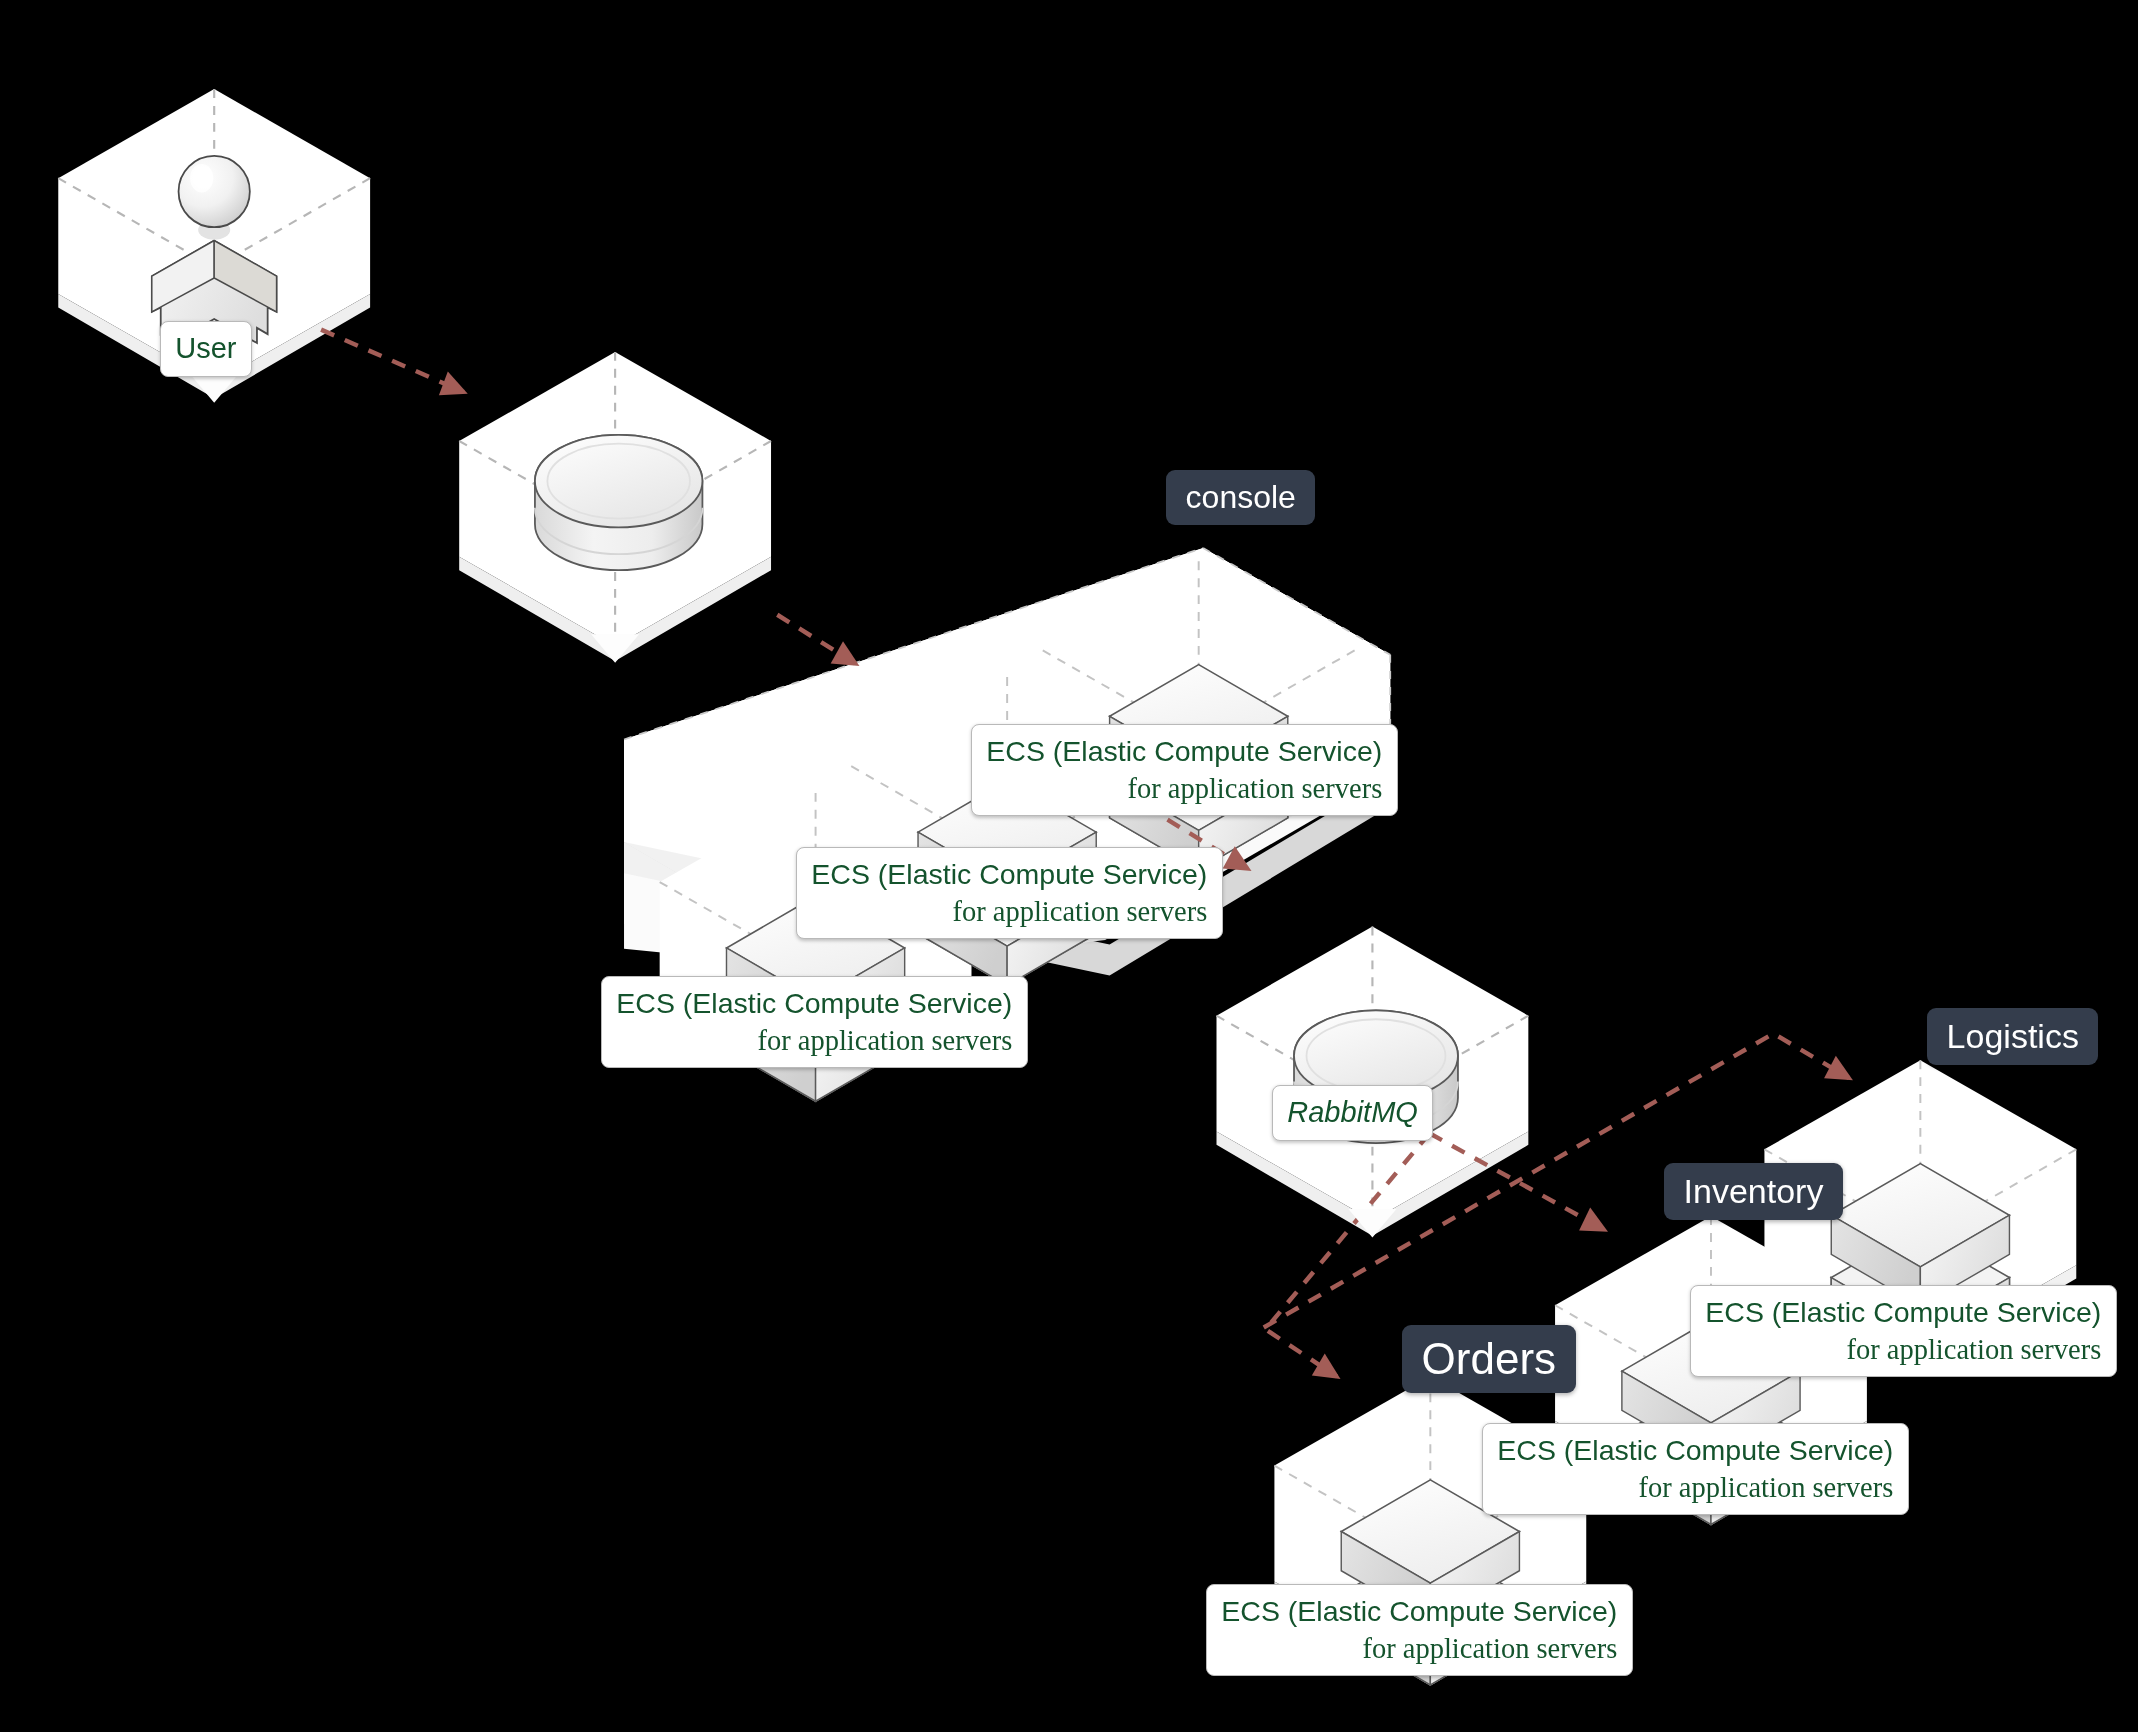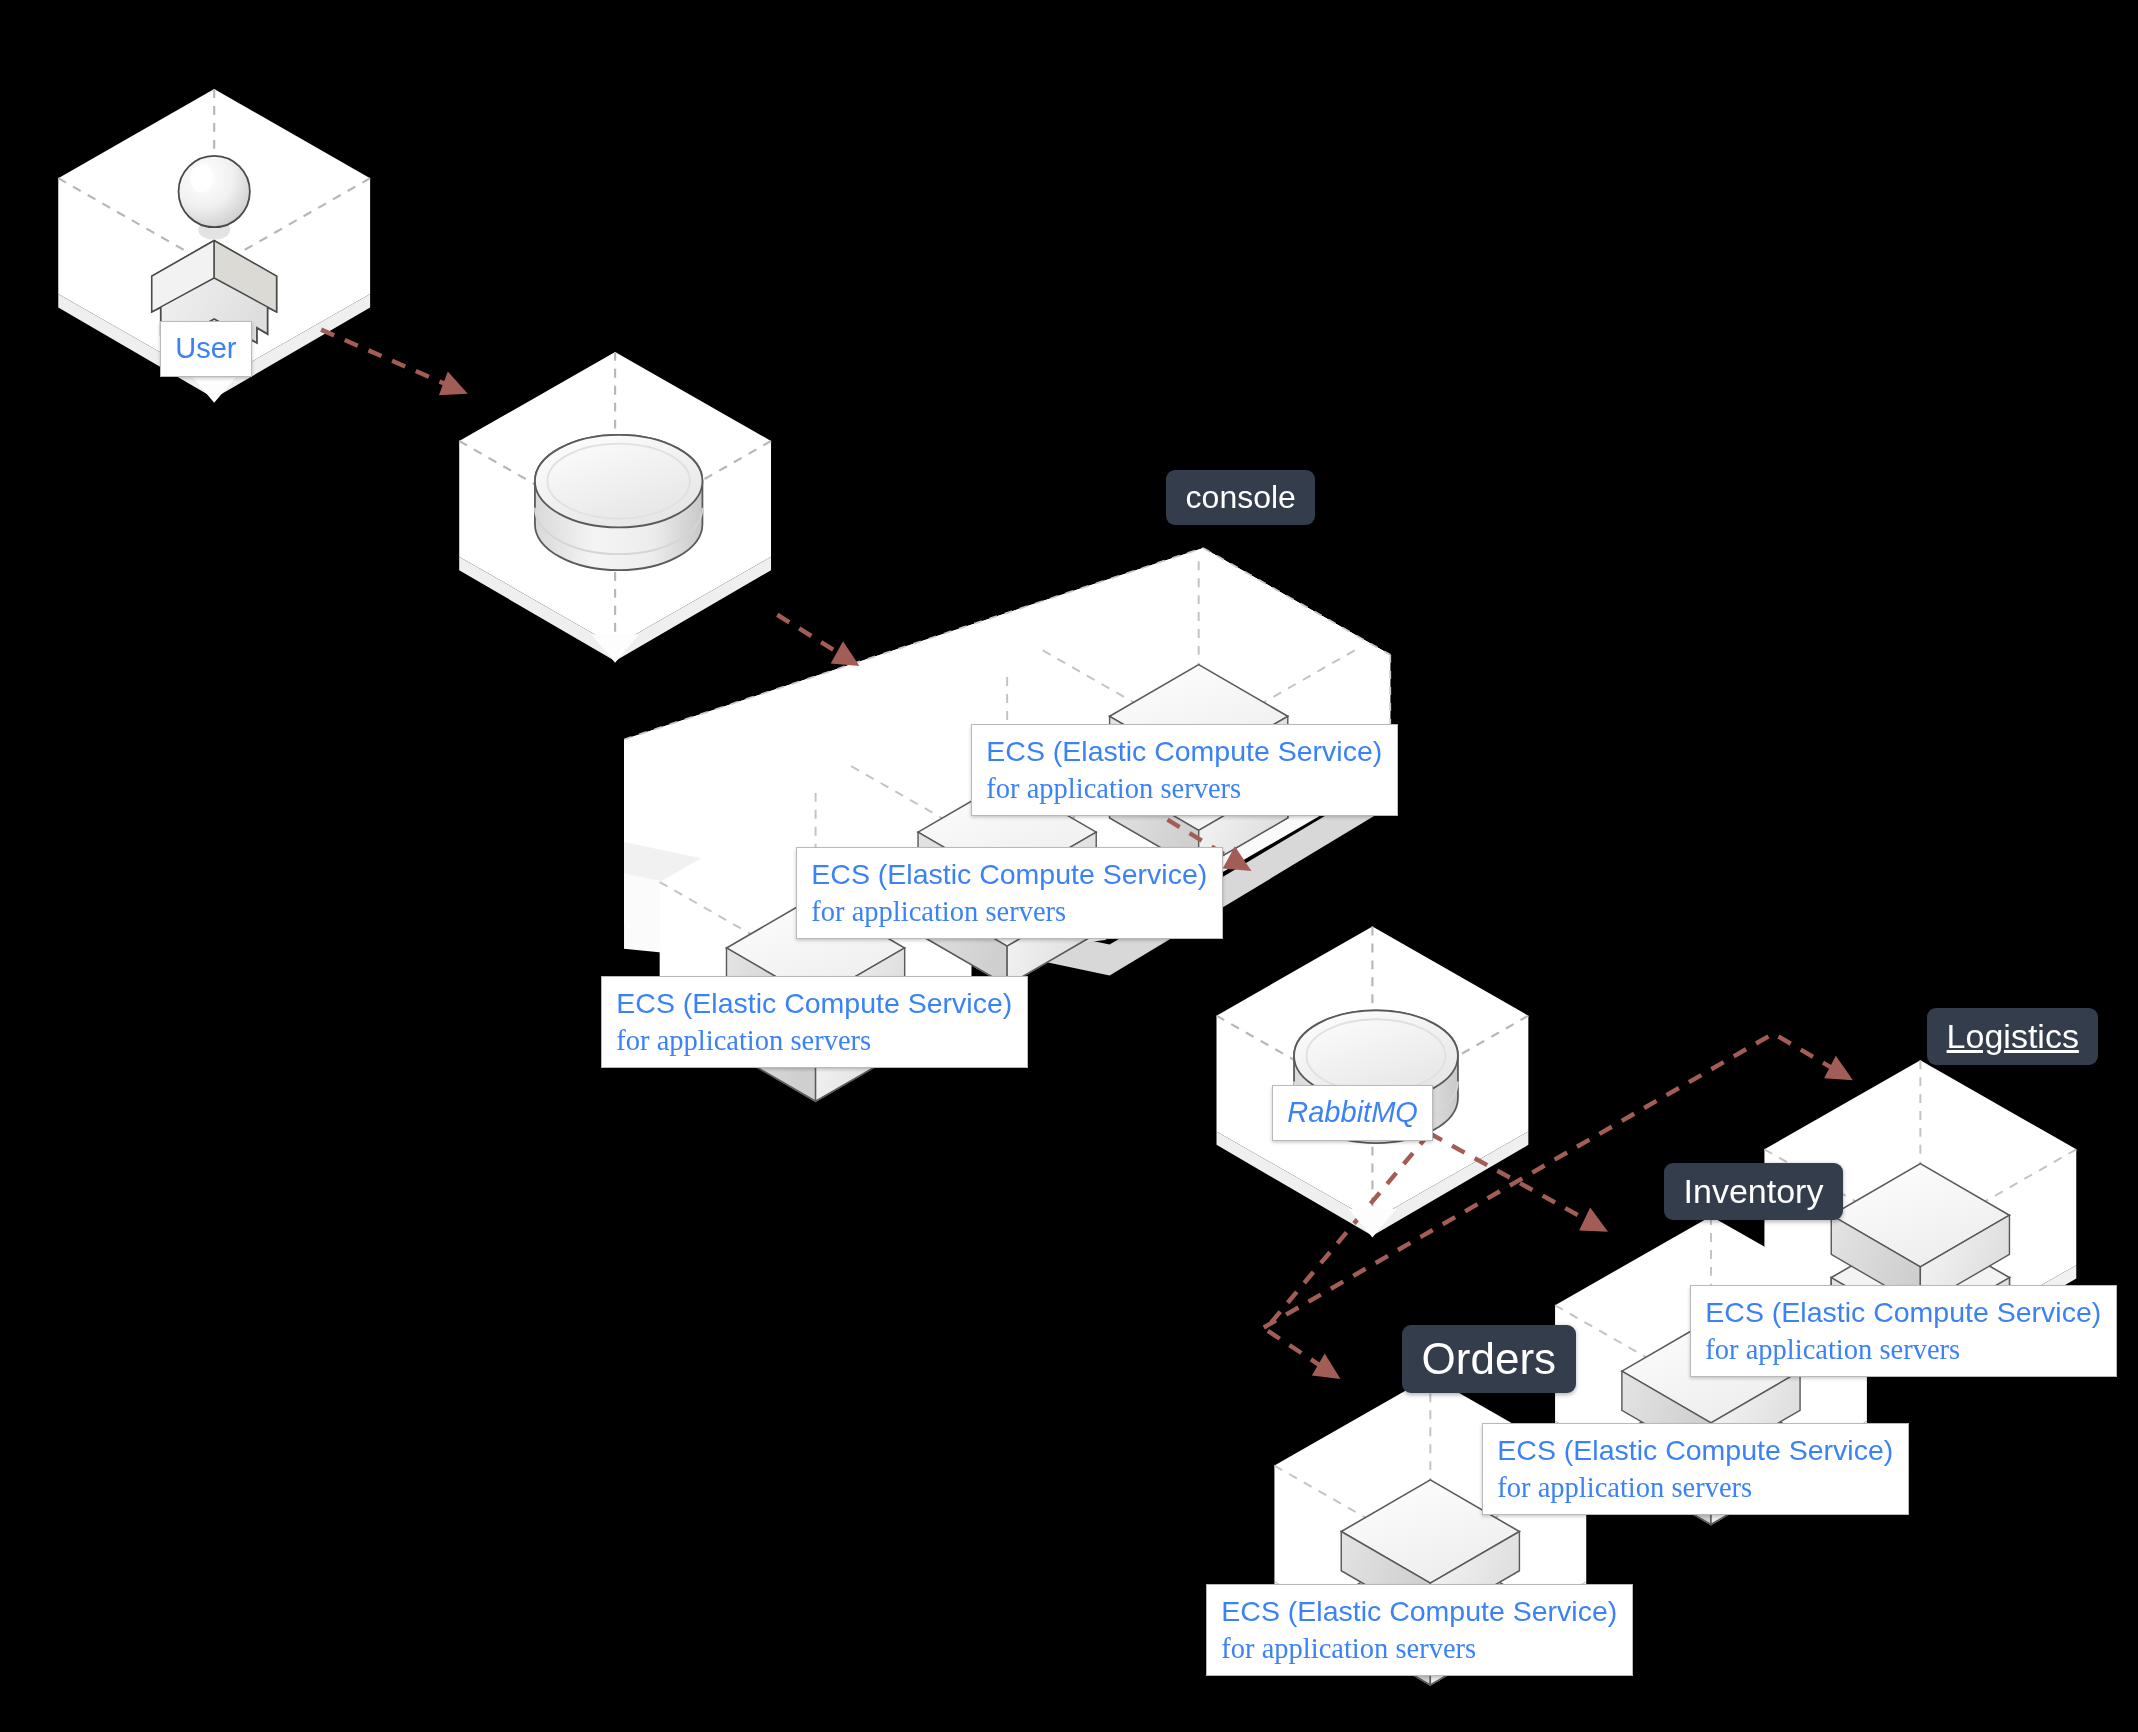--- a/index.html
+++ b/index.html
@@ -1,22 +1,22 @@
 <!DOCTYPE html>
 <html style="font-size:14.3px"><head>
 <meta charset="utf-8">
 <style>
   html,body{margin:0;padding:0;background:#000;}
   body{width:2139px;height:1732px;position:relative;overflow:hidden;
        font-family:"Liberation Sans","DejaVu Sans",sans-serif;}
   #stage{position:absolute;left:0;top:0;width:2139px;height:1732px;}
   #svglayer{position:absolute;left:0;top:0;width:2139px;height:1732px;}
-  .lbl{position:absolute;background:#fff;border:0.9px solid #b9b9b9;border-radius:0;
+  .lbl{position:absolute;background:#fff;border:0.9px solid #b9b9b9;border-radius:8px;
        box-shadow:0 1.8px 3.6px rgba(0,0,0,.22);
-       color:#3b82f6;text-align:left;line-height:1.30;
+       color:#14532d;text-align:right;line-height:1.30;
        padding:8px 14.3px;white-space:nowrap;box-sizing:border-box;}
   .lbl .l2{display:block;font-family:Liberation Serif, serif;}
   .badge{position:absolute;background:#343d4c;border-radius:9px;color:#fff;
          text-align:center;padding:9px 19.6px;white-space:nowrap;box-sizing:border-box;
          box-shadow:0 1.8px 4.5px rgba(0,0,0,.3);margin-left:40px;}
 </style>
 </head>
 <body>
 
 <div id="stage">
@@ -231,21 +231,21 @@
   </g>
 
   <g>
     <polygon points="213,420 267,420 240,452" fill="#fdfdfd"></polygon>
     <polygon points="663,712 717,712 690,744" fill="#fdfdfd"></polygon>
     <polygon points="1513,1357 1567,1357 1540,1389" fill="#fdfdfd"></polygon>
   </g>
 </svg>
 
 <div class="badge" style="left:1126px;top:470px;font-size:32px;">console</div>
-<div class="badge" style="left:1887px;top:1008px;font-size:34px;text-decoration:underline;">Logistics</div>
+<div class="badge" style="left:1887px;top:1008px;font-size:34px;">Logistics</div>
 <div class="badge" style="left:1624px;top:1163px;font-size:34px;">Inventory</div>
 <div class="badge" style="left:1362px;top:1325px;font-size:44px;">Orders</div>
 
 <div class="lbl" style="left:160px;top:321px;font-size:29px;">
   <span>User</span>
 </div>
 
 
 <div class="lbl" style="left:971px;top:724px;font-size:28.5px;">
   <span>ECS (Elastic Compute Service)</span>

